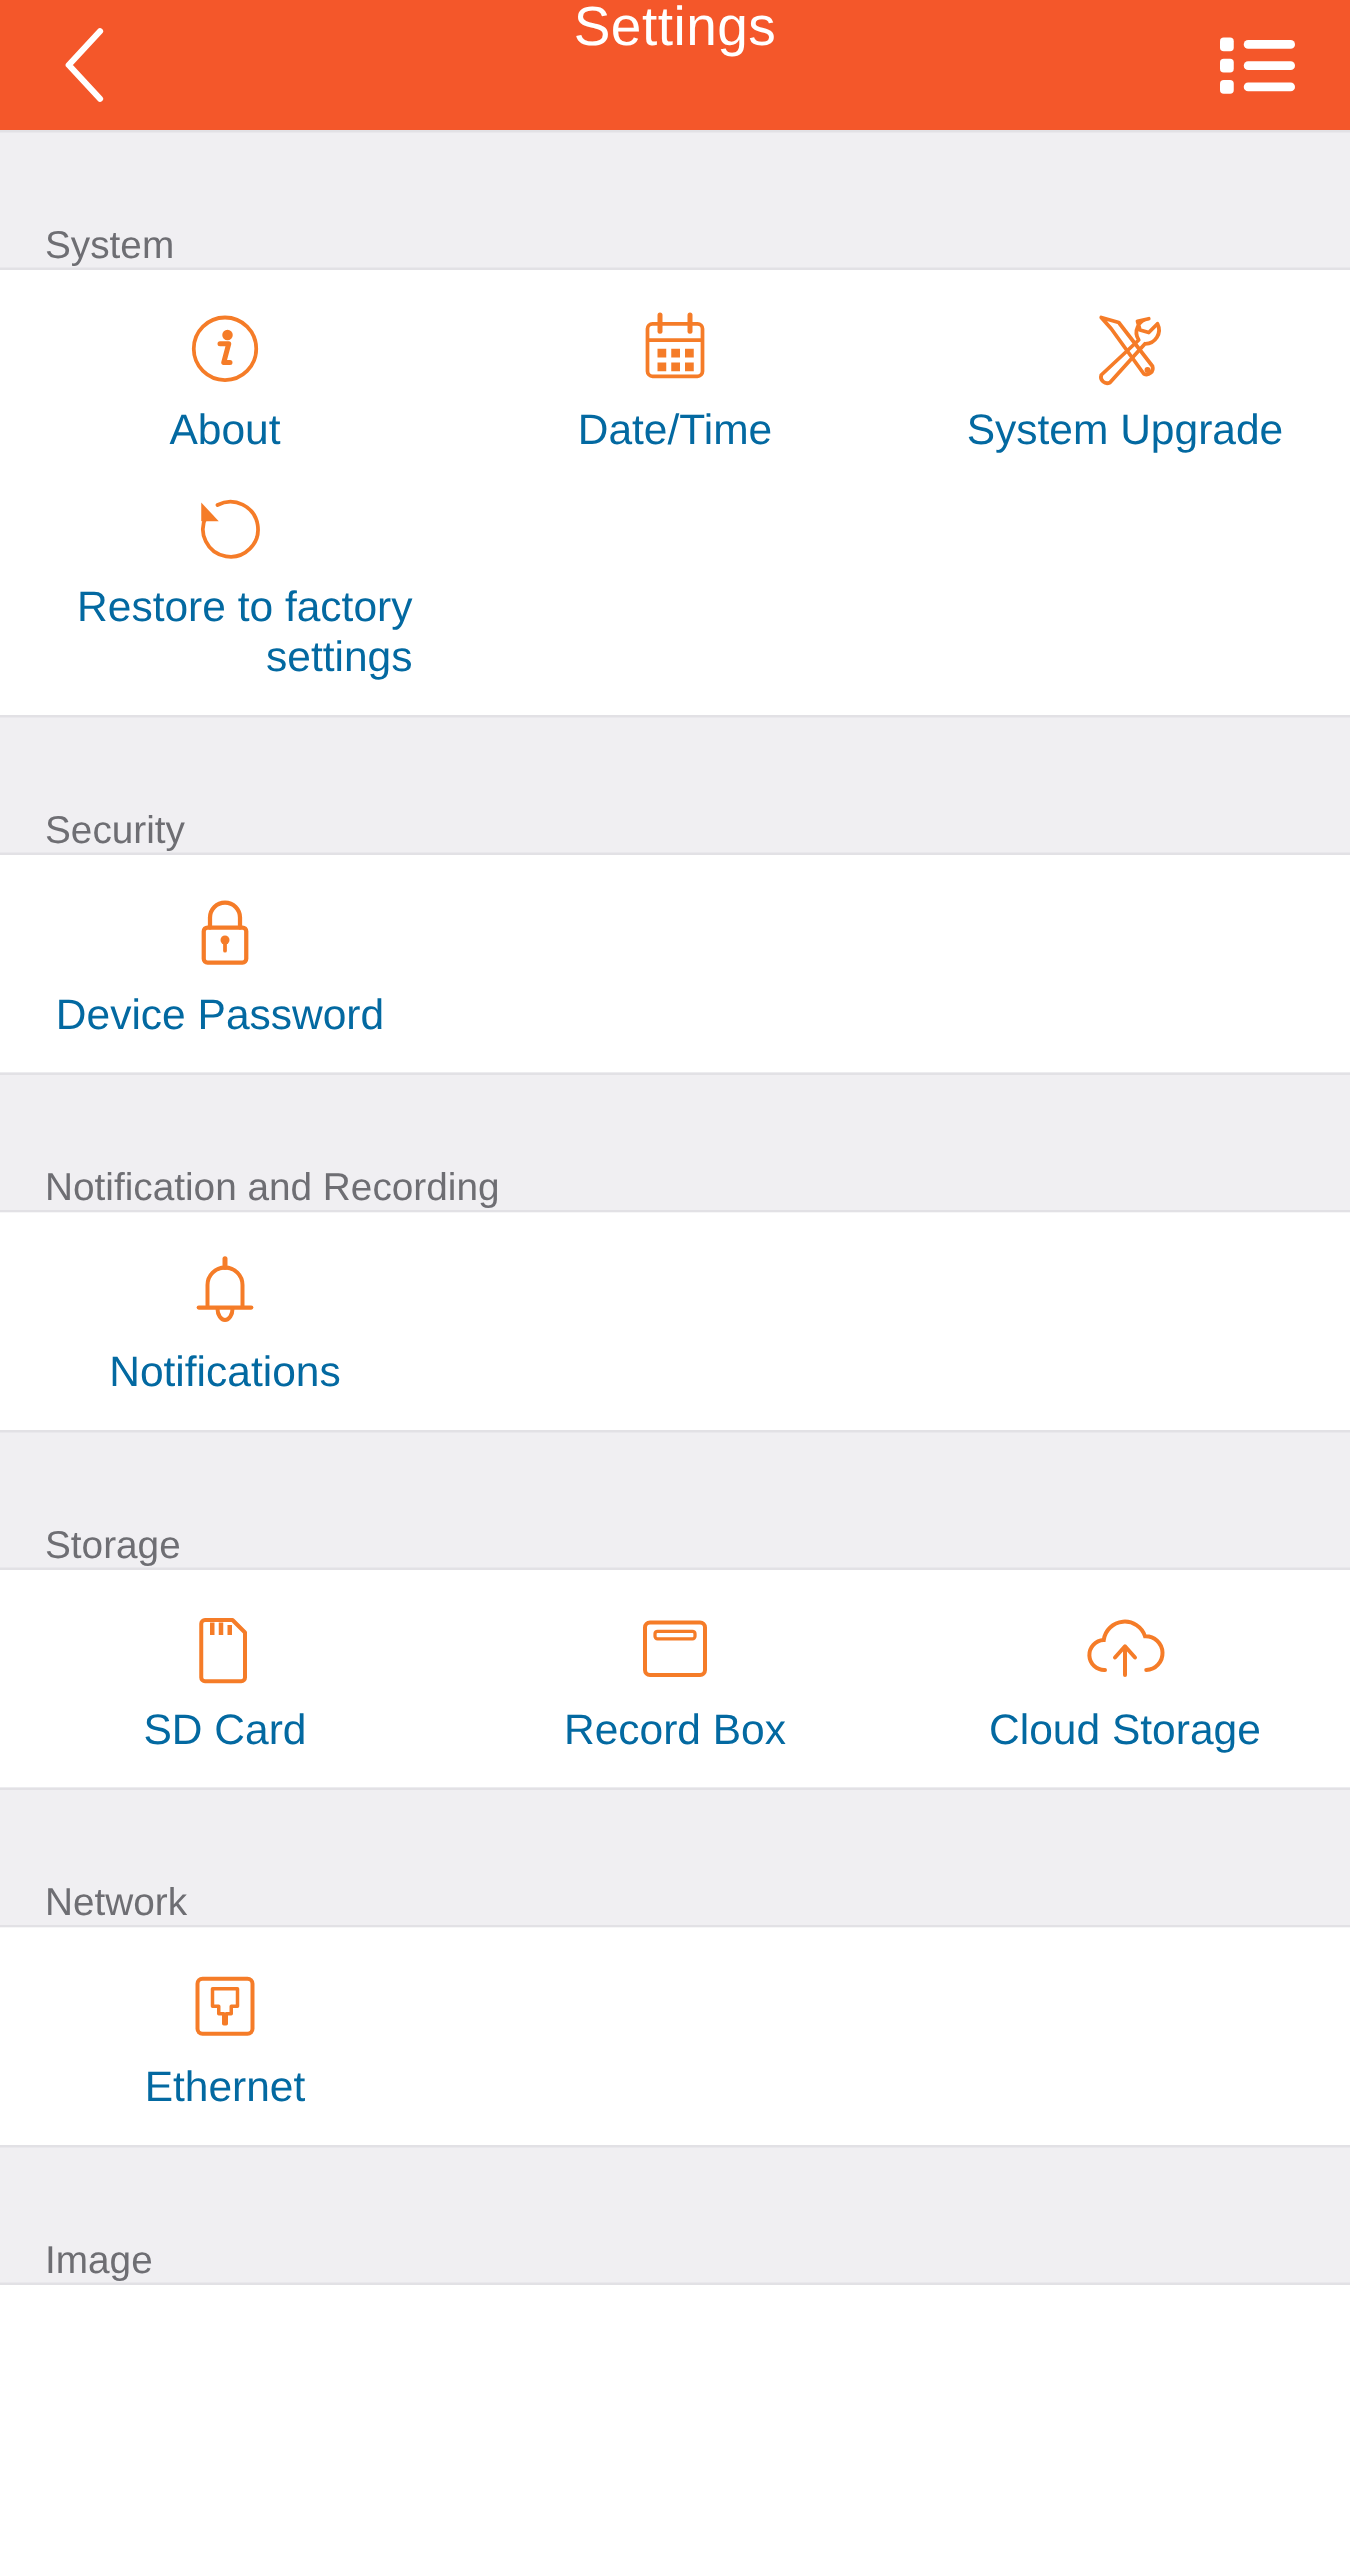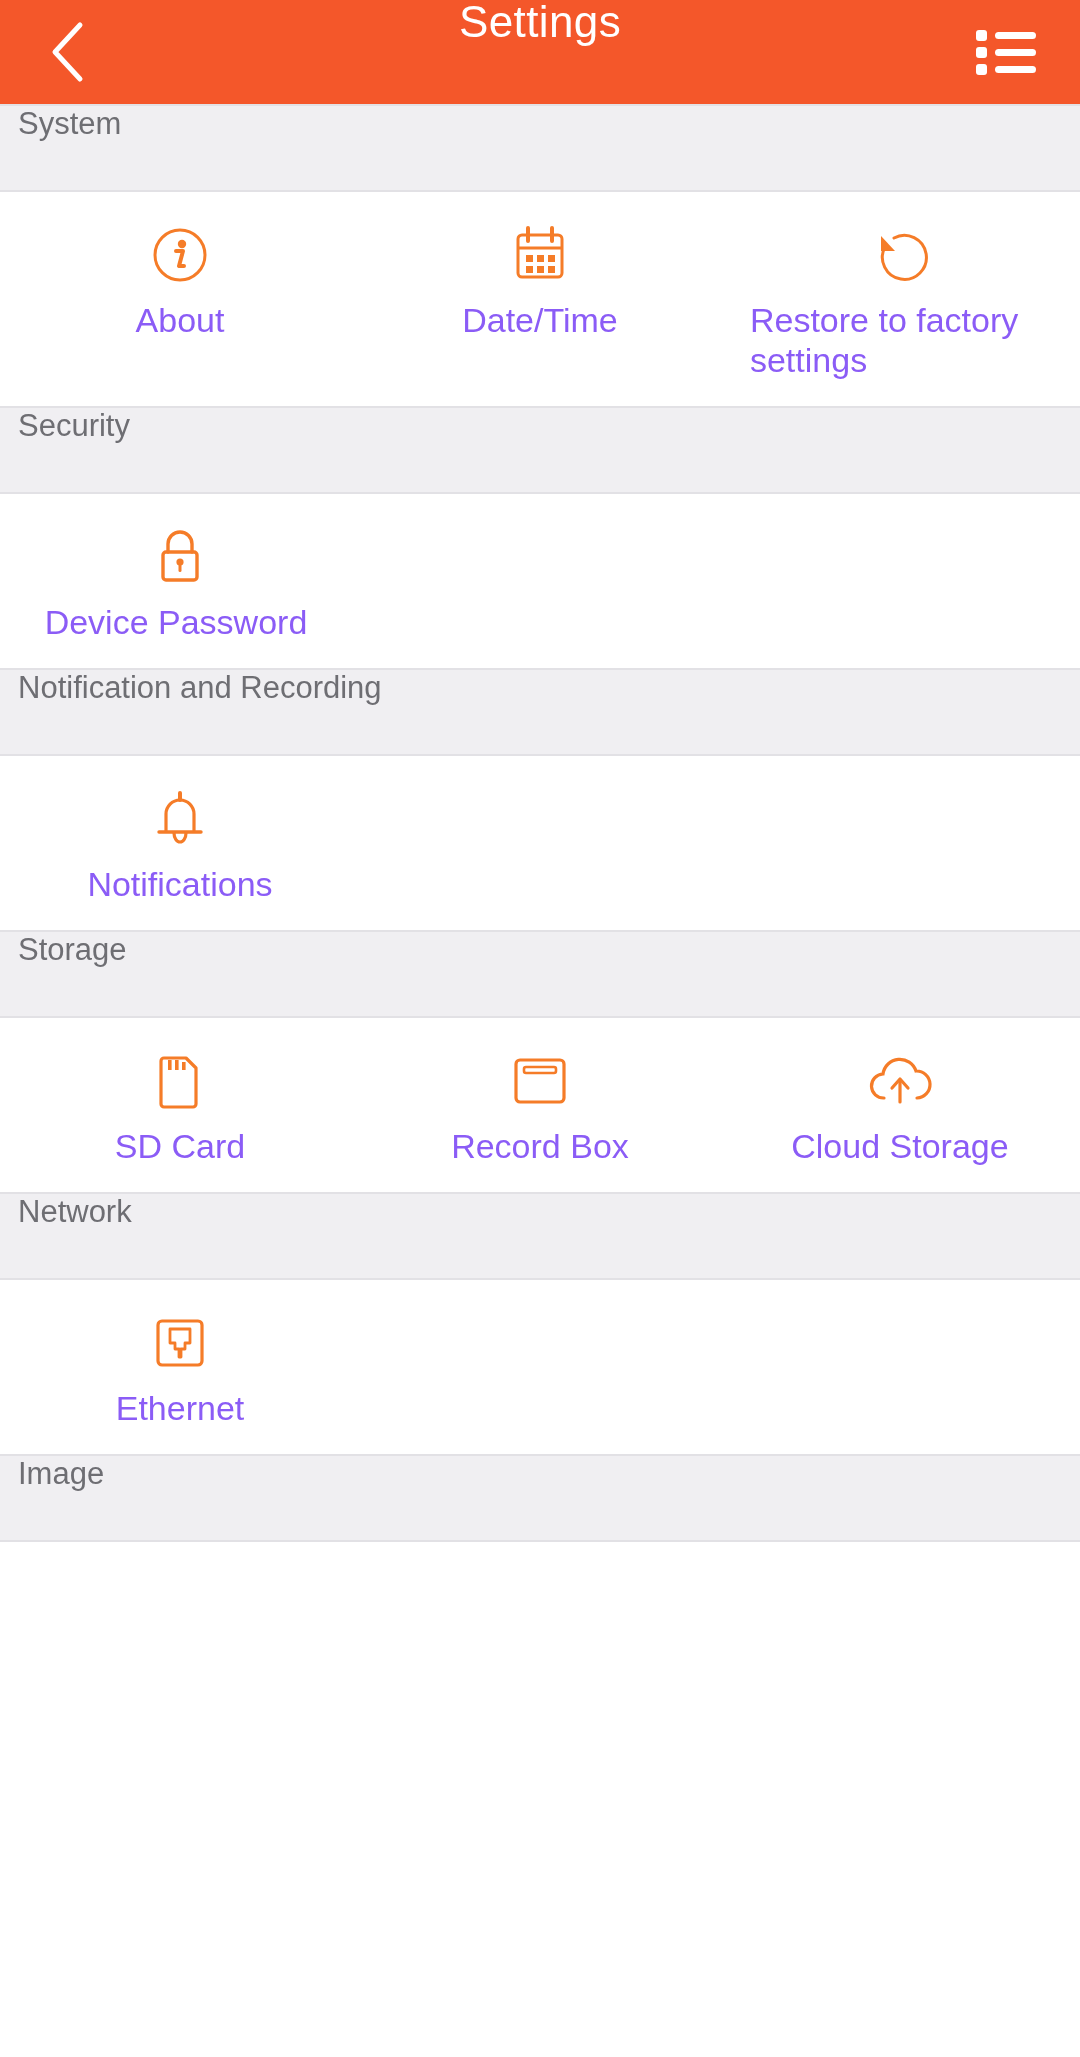--- a/index.html
+++ b/index.html
@@ -45,24 +45,24 @@
     width: 92px;
     display: flex;
     align-items: center;
     justify-content: center;
     cursor: pointer;
   }
 
   
   .section-head {
     background: #F0EFF2;
-    height: 88px;
-    display: flex;
-    align-items: flex-start;
-    padding-left: 18px;
+    height: 112px;
+    display: flex;
+    align-items: flex-end;
+    padding-left: 36px;
     border-top: 2px solid #E2E1E5;
     border-bottom: 2px solid #E2E1E5;
   }
   .section-head:first-of-type { border-top: none; }
   .section-head-label {
     color: #6E6E73;
     font-size: 31px;
     font-weight: 400;
   }
 
@@ -83,24 +83,24 @@
     cursor: pointer;
   }
   .cell-icon {
     height: 62px;
     display: flex;
     align-items: center;
     justify-content: center;
     margin-bottom: 14px;
   }
   .cell-label {
-    color: #8b5cf6;
+    color: #0369a1;
     font-size: 34px;
     line-height: 40px;
-    text-align: left;
+    text-align: right;
     white-space: nowrap;
   }
   .cell-label.wrap { white-space: normal; max-width: 300px; }
   .cell.overflow .cell-label { margin-left: -8px; }
 
   svg { display: block; }
 </style>
 </head>
 <body>
 
@@ -158,20 +158,30 @@
         <rect x="28" y="31" width="7" height="7" fill="#F57C28"></rect>
         <rect x="39" y="31" width="7" height="7" fill="#F57C28"></rect>
         <rect x="17" y="42" width="7" height="7" fill="#F57C28"></rect>
         <rect x="28" y="42" width="7" height="7" fill="#F57C28"></rect>
         <rect x="39" y="42" width="7" height="7" fill="#F57C28"></rect>
       </svg>
     </span>
     <span class="cell-label">Date/Time</span>
   </div>
 
+  <div class="cell">
+    <span class="cell-icon">
+      <svg width="66" height="62" viewBox="0 0 66 62">
+        <path d="M14 6 l8 9 l26 36 a5 5 0 0 0 7 -6 l-27 -35 z" fill="none" stroke="#F57C28" stroke-width="3" stroke-linejoin="round"></path>
+        <circle cx="51" cy="48" r="2.4" fill="#F57C28"></circle>
+        <path d="M52 7 a11 11 0 0 0 -8 17 l-30 28 a5 5 0 0 0 7 6 l28 -31 a11 11 0 0 0 10 -16 l-7 7 l-7 -2 l-2 -7 z" fill="none" stroke="#F57C28" stroke-width="3" stroke-linejoin="round"></path>
+      </svg>
+    </span>
+    <span class="cell-label">System Upgrade</span>
+  </div>
 
 
   <div class="cell">
     <span class="cell-icon">
       <svg width="58" height="58" viewBox="0 0 58 58">
         <path d="M14 21 a22 22 0 1 0 9 -9" fill="none" stroke="#F57C28" stroke-width="3" stroke-linecap="round"></path>
         <polygon points="10,10 10,25 24,25" fill="#F57C28"></polygon>
       </svg>
     </span>
     <span class="cell-label wrap">Restore to factory settings</span>

